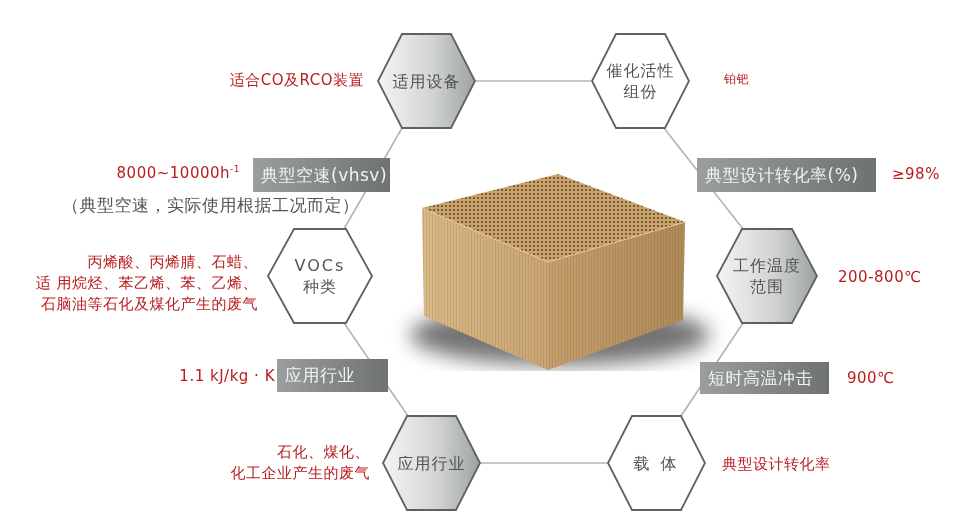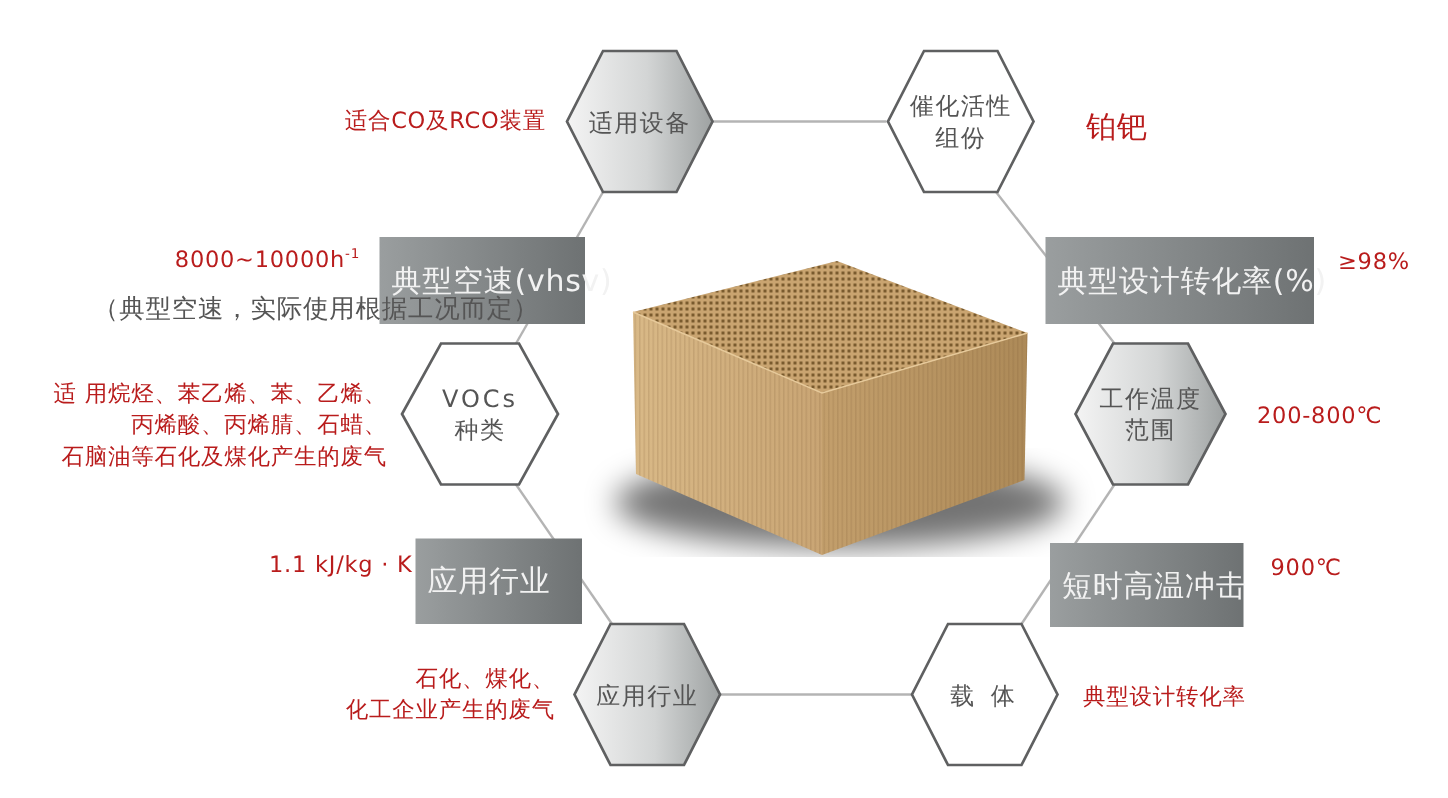--- a/index.html
+++ b/index.html
@@ -1,21 +1,21 @@
 <!DOCTYPE html>
 <html><head>
 <meta charset="utf-8">
 <style>
   html, body { margin:0; padding:0; background:#ffffff; }
   body { width:965px; height:532px; position:relative; overflow:hidden;
          font-family:"DejaVu Sans","Liberation Sans",sans-serif; color:#555; }
   svg.lines { position:absolute; left:0; top:0; width:965px; height:532px; }
   .hex-label { position:absolute; text-align:center; font-size:16px; line-height:21px;
                color:#555; letter-spacing:1px; display:flex; align-items:center; justify-content:center; }
-  .bar { position:absolute; color:#f2f2f2; font-size:20px; line-height:34px; padding:12px 8px;
+  .bar { position:absolute; color:#f2f2f2; font-size:17px; line-height:34px; padding:0 8px;
          background:linear-gradient(to right,#9a9e9f 0%,#848889 50%,#6e7273 100%); white-space:nowrap; letter-spacing:0.5px; }
   .txt { position:absolute; font-size:15px; color:#b91c1c; white-space:nowrap; letter-spacing:0.5px; }
   .small { font-size:17px; color:#555; }
   .right { text-align:right; }
   sup { font-size:9px; }
 </style>
 </head>
 <body>
 
 <svg class="lines" viewBox="0 0 965 532">
@@ -100,32 +100,32 @@
 <div class="hex-label" style="left:608px;top:448px;width:97px;height:30px;">
   <span style="letter-spacing:3px;">载 体</span>
 </div>
 
 <div class="bar" style="left:253px;top:158px;width:121px;">典型空速(vhsv)</div>
 <div class="bar" style="left:697px;top:158px;width:163px;">典型设计转化率(%)</div>
 <div class="bar" style="left:277px;top:359px;width:95px;line-height:33px;">应用行业</div>
 <div class="bar" style="left:700px;top:362px;width:113px;line-height:32px;">短时高温冲击</div>
 
 <div class="txt right" style="left:190px;top:71px;width:174px;">适合CO及RCO装置</div>
-<div class="txt" style="left:724px;top:71px;font-size:20px;">铂钯</div>
+<div class="txt" style="left:724px;top:71px;font-size:12px;">铂钯</div>
 
 <div class="txt right" style="left:90px;top:164px;width:150px;">
   <span>8000~10000h</span><sup>-1</sup>
 </div>
 <div class="txt small" style="left:62px;top:194px;">（典型空速，实际使用根据工况而定）</div>
 
 <div class="txt" style="left:892px;top:165px;">≥98%</div>
 
 <div class="txt right" style="left:20px;top:252px;width:238px;line-height:21px;">
+  <div>丙烯酸、丙烯腈、石蜡、</div>
   <div>适 用烷烃、苯乙烯、苯、乙烯、</div>
-  <div>丙烯酸、丙烯腈、石蜡、</div>
   <div>石脑油等石化及煤化产生的废气</div>
 </div>
 
 <div class="txt" style="left:838px;top:268px;">200-800℃</div>
 
 <div class="txt right" style="left:150px;top:367px;width:125px;">1.1 kJ/kg · K</div>
 <div class="txt" style="left:847px;top:369px;">900℃</div>
 
 <div class="txt right" style="left:190px;top:442px;width:180px;line-height:21px;">
   <div>石化、煤化、</div>

